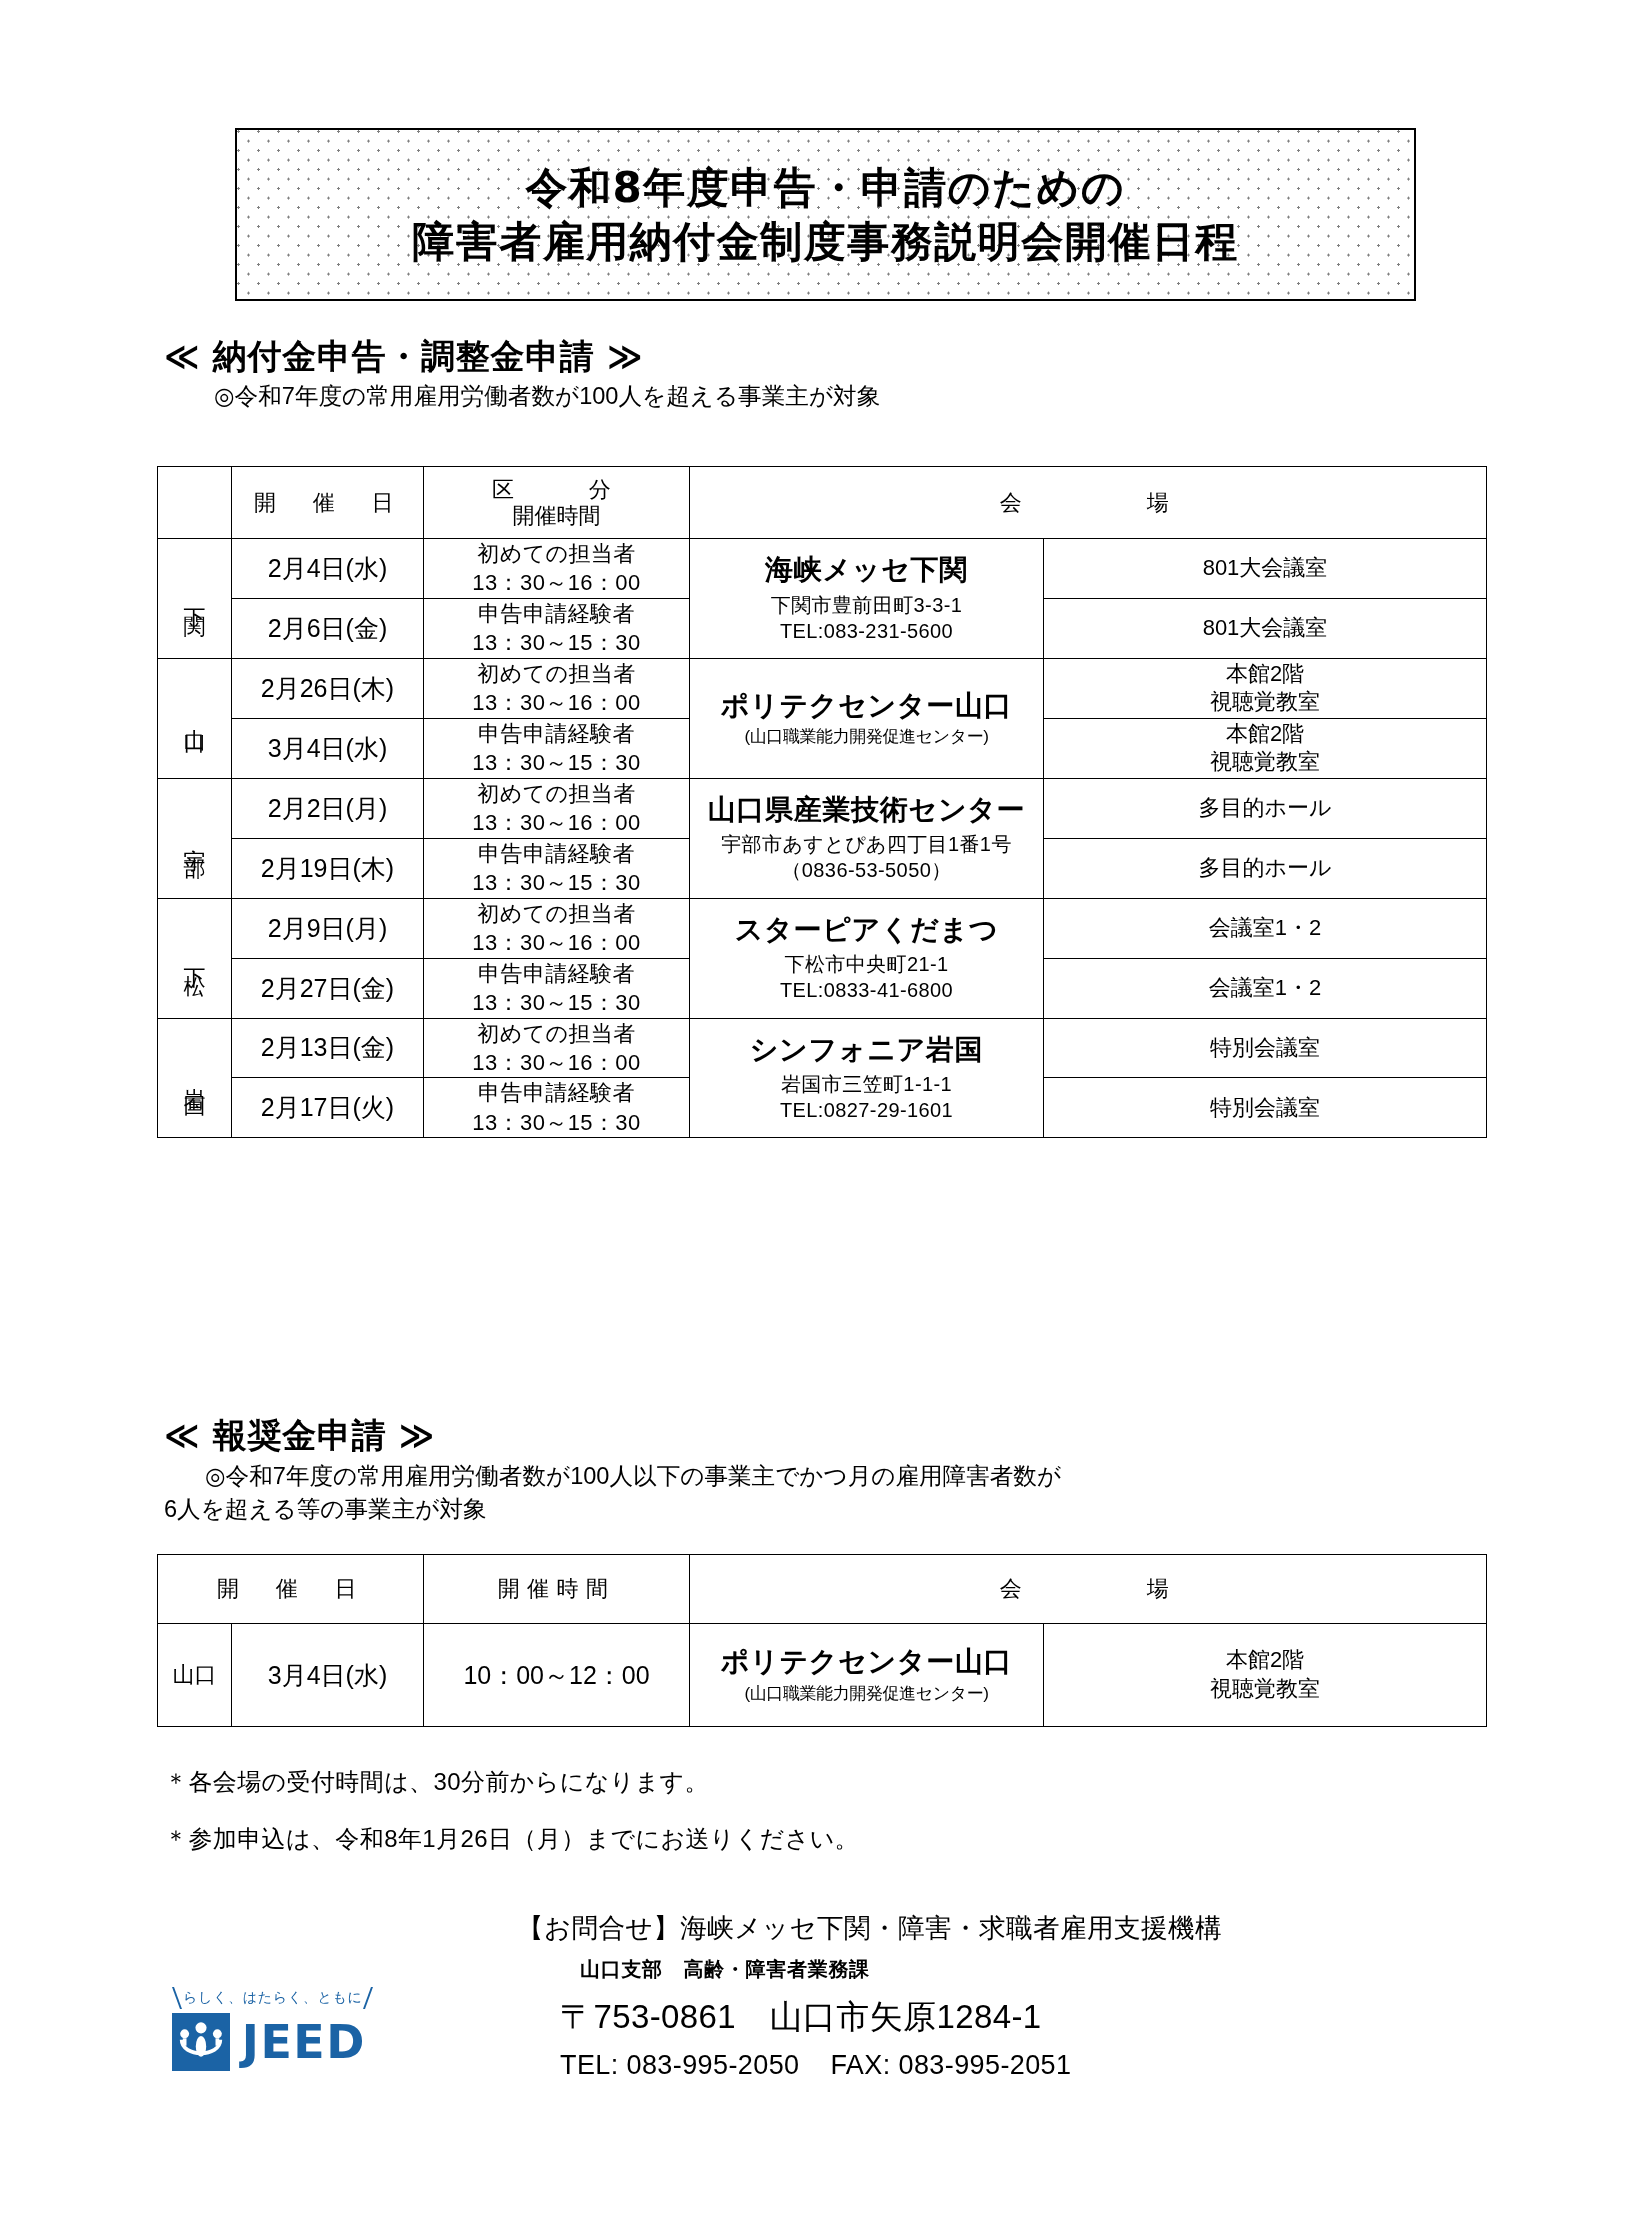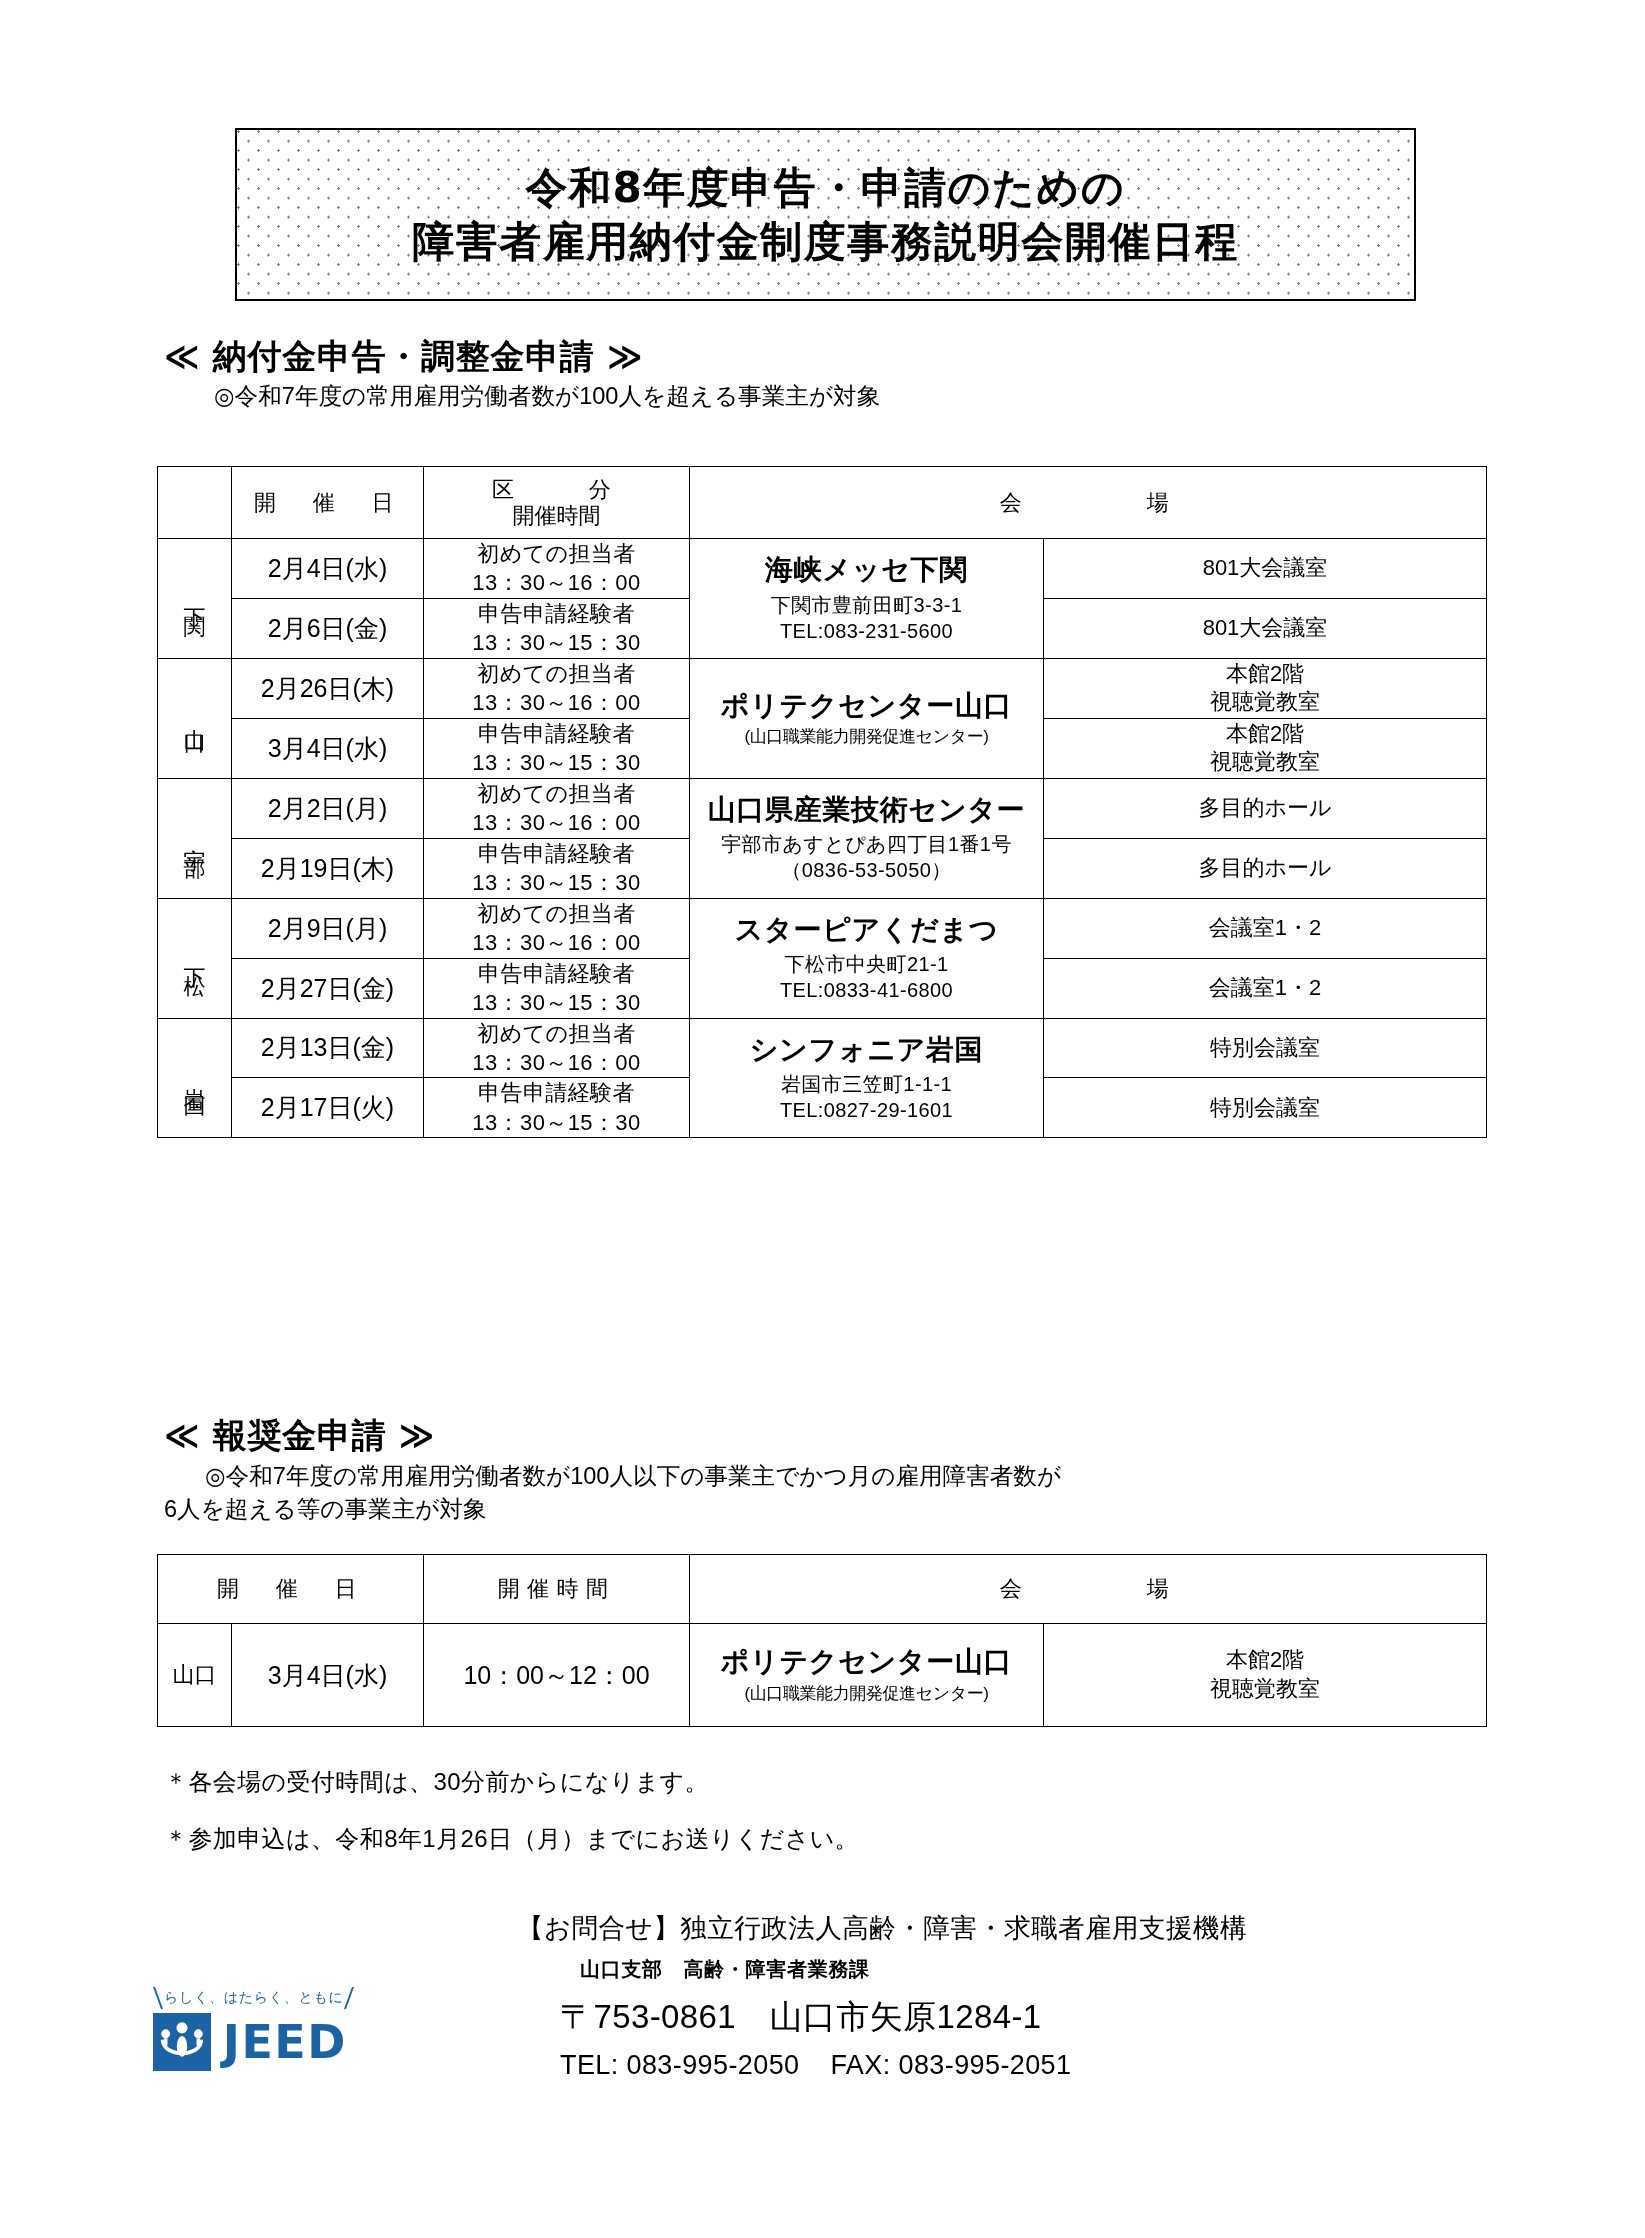--- a/index.html
+++ b/index.html
@@ -217,21 +217,21 @@
     letter-spacing: 0.4px;
     white-space: nowrap;
     margin-left: 43px;
     font-family: "Liberation Sans", "DejaVu Sans", sans-serif;
   }
   .f-line4 .gap { display: inline-block; width: 31px; }
 
   
   .logo {
     position: absolute;
-    left: 153px;
+    left: 172px;
     top: 1987px;
     width: 295px;
   }
   .logo-tag {
     display: flex;
     align-items: center;
     gap: 4.4px;
     color: #1b63a5;
     font-size: 14px;
     letter-spacing: 0.7px;
@@ -408,21 +408,21 @@
           </td>
           <td class="room">本館2階<br>視聴覚教室</td>
         </tr>
       </tbody>
   </table>
 
   <div class="note" id="note1">＊各会場の受付時間は、30分前からになります。</div>
   <div class="note" id="note2">＊参加申込は、令和8年1月26日（月）までにお送りください。</div>
 
   <div class="footer">
-    <div class="f-line1">【お問合せ】独立行政法人高齢・障害・求職者雇用支援機構</div>
+    <div class="f-line1">【お問合せ】海峡メッセ下関・障害・求職者雇用支援機構</div>
     <div class="f-line2">山口支部　高齢・障害者業務課</div>
     <div class="f-line3">〒753-0861　山口市矢原1284-1</div>
     <div class="f-line4">
       <span>TEL: 083-995-2050</span><span class="gap"></span><span>FAX: 083-995-2051</span>
     </div>
   </div>
 
   <div class="logo">
     <div class="logo-tag">
       <span class="slash-l"></span>

